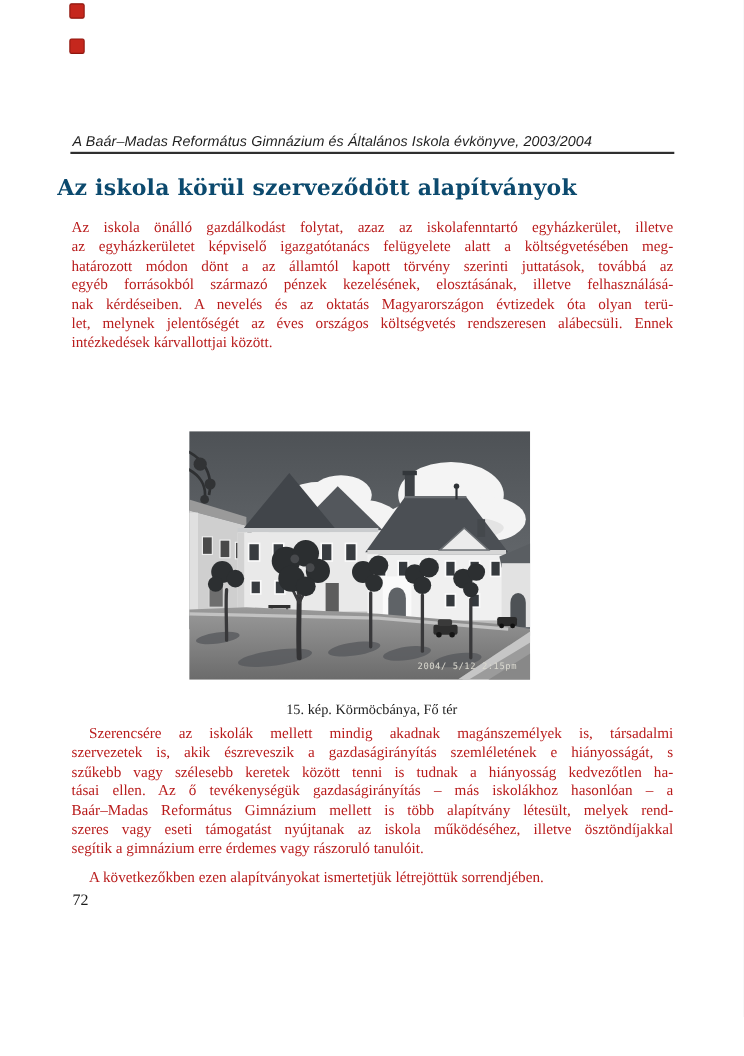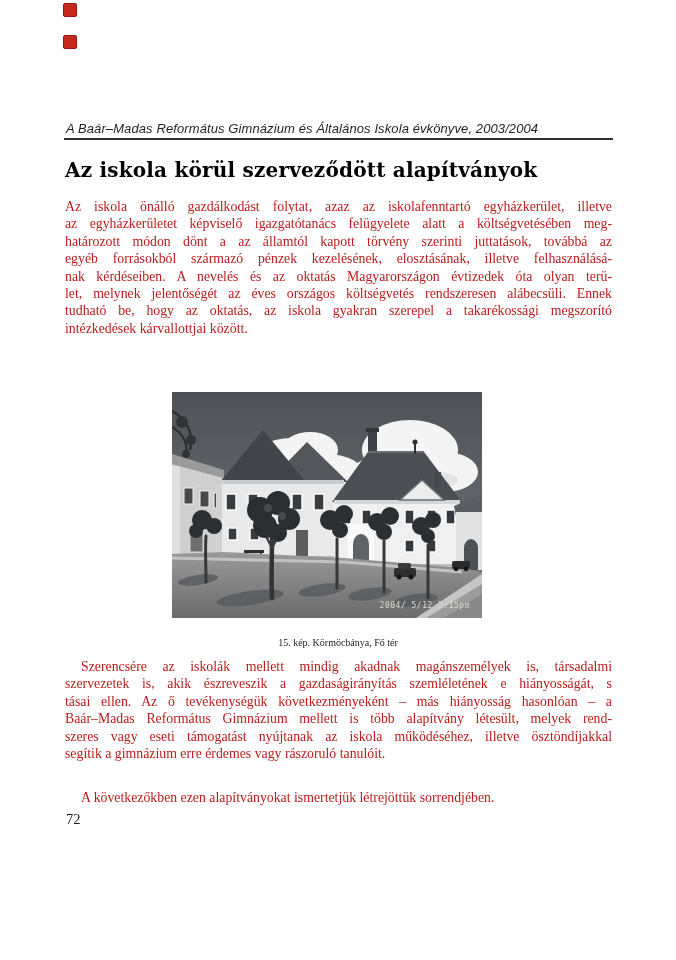--- a/index.html
+++ b/index.html
@@ -18,37 +18,37 @@
     position:absolute;left:66px;top:121px;width:546px;
     font-family:"Liberation Sans","DejaVu Sans",sans-serif;
     font-style:italic;font-size:13px;letter-spacing:.1px;color:#1f1f1f;
     white-space:nowrap;
   }
   .head-rule{
     position:absolute;left:64px;top:138px;width:549px;height:2px;
     background:#2f2f2f;
   }
   .section-title{
-    position:absolute;left:65px;top:158px;width:547px;
+    position:absolute;left:52px;top:158px;width:547px;
     font-family:"DejaVu Serif","Liberation Serif",serif;
-    font-weight:bold;font-size:20px;letter-spacing:.2px;color:#000000;
+    font-weight:bold;font-size:20px;letter-spacing:.2px;color:#0c4a6e;
     white-space:nowrap;
   }
   .textblock{position:absolute;left:65px;width:547px;font-size:13.8px;color:#b91c1c;}
   .tb0{top:198px;}
   .tb1{top:658px;}
   .tb2{top:789px;}
   .pline{height:17.4px;line-height:17.4px;text-align:justify;text-align-last:justify;overflow:hidden;}
   .pline.last{text-align-last:left;}
   .pline.ind{text-indent:16px;}
   .figure{position:absolute;left:172px;top:392px;width:310px;height:268px;}
   .figure svg{display:block;}
   .caption{
     position:absolute;left:0;top:637px;width:676px;text-align:center;
-    font-size:10px;color:#1c1c1c;
+    font-size:13px;color:#1c1c1c;
   }
   .page-number{
     position:absolute;left:66px;top:811px;font-size:14.5px;color:#1c1c1c;
   }
 </style>
 </head>
 <body>
 
 <div class="page">
 
@@ -60,21 +60,20 @@
 
   <h1 class="section-title" style="margin:0;">Az iskola körül szerveződött alapítványok</h1>
 
   <div class="textblock tb0">
       <div class="pline">Az iskola önálló gazdálkodást folytat, azaz az iskolafenntartó egyházkerület, illetve</div>
       <div class="pline">az egyházkerületet képviselő igazgatótanács felügyelete alatt a költségvetésében meg-</div>
       <div class="pline">határozott módon dönt a az államtól kapott törvény szerinti juttatások, továbbá az</div>
       <div class="pline">egyéb forrásokból származó pénzek kezelésének, elosztásának, illetve felhasználásá-</div>
       <div class="pline">nak kérdéseiben. A nevelés és az oktatás Magyarországon évtizedek óta olyan terü-</div>
       <div class="pline">let, melynek jelentőségét az éves országos költségvetés rendszeresen alábecsüli. Ennek</div>
-      <div class="pline">tudható be, hogy az oktatás, az iskola gyakran szerepel a takarékossági megszorító</div>
       <div class="pline last">intézkedések kárvallottjai között.</div>
     </div>
 
   <div class="figure">
     <svg width="310" height="226" viewBox="0 0 310 226">
       <defs>
         <linearGradient id="skyg" x1="0" y1="0" x2="0" y2="1">
           <stop offset="0" stop-color="#4e5256"></stop>
             <stop offset="1" stop-color="#6d7175"></stop>
         </linearGradient>
@@ -255,21 +254,22 @@
 
       <text x="298" y="216" text-anchor="end" font-size="8" letter-spacing="0.5" font-family="'DejaVu Sans Mono','Liberation Mono',monospace" fill="#d9d8cf">2004/ 5/12  2:15pm</text>
     </svg>
   </div>
 
   <div class="caption">15. kép. Körmöcbánya, Fő tér</div>
 
   <div class="textblock tb1">
       <div class="pline ind">Szerencsére az iskolák mellett mindig akadnak magánszemélyek is, társadalmi</div>
       <div class="pline">szervezetek is, akik észreveszik a gazdaságirányítás szemléletének e hiányosságát, s</div>
-      <div class="pline">tásai ellen. Az ő tevékenységük következményeként – más hiányosság hasonlóan – a</div>
+      <div class="pline">szűkebb vagy szélesebb keretek között tenni is tudnak a hiányosság kedvezőtlen ha-</div>
+      <div class="pline">tásai ellen. Az ő tevékenységük gazdaságirányítás – más iskolákhoz hasonlóan – a</div>
       <div class="pline">Baár–Madas Református Gimnázium mellett is több alapítvány létesült, melyek rend-</div>
       <div class="pline">szeres vagy eseti támogatást nyújtanak az iskola működéséhez, illetve ösztöndíjakkal</div>
       <div class="pline last">segítik a gimnázium erre érdemes vagy rászoruló tanulóit.</div>
     </div>
   <div class="textblock tb2">
       <div class="pline last ind">A következőkben ezen alapítványokat ismertetjük létrejöttük sorrendjében.</div>
     </div>
 
   <div class="page-number">72</div>
 

